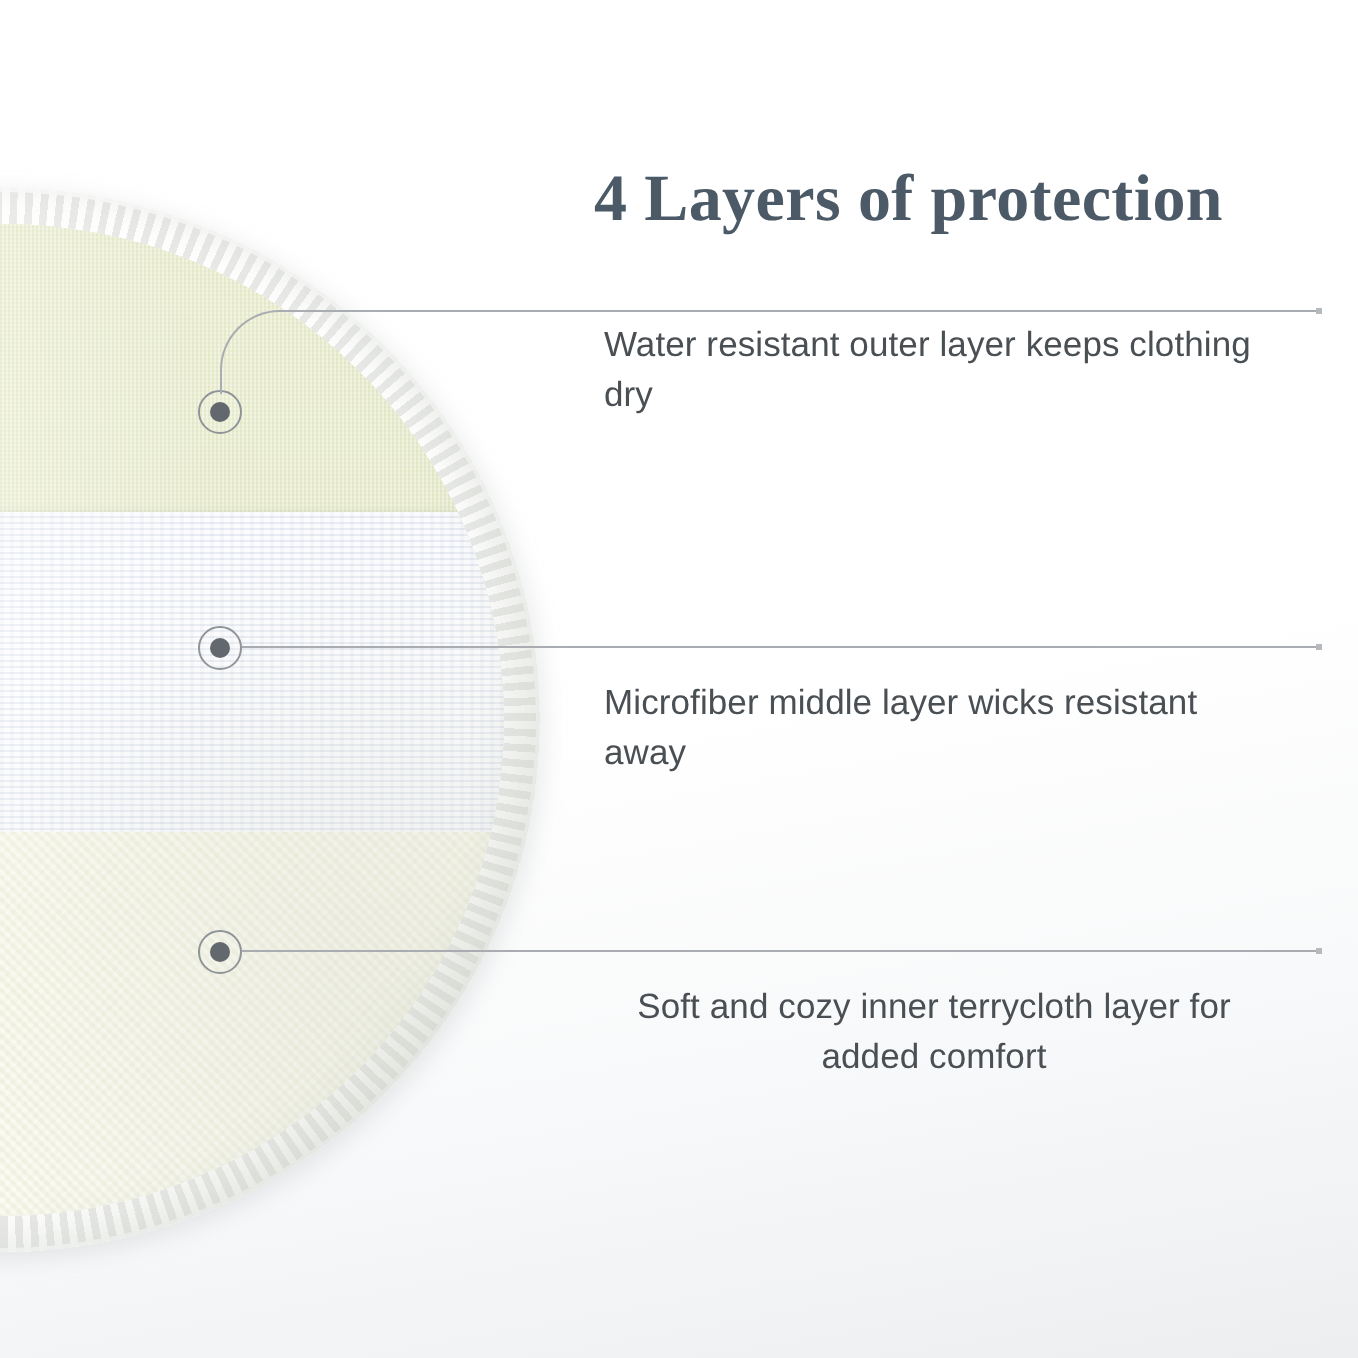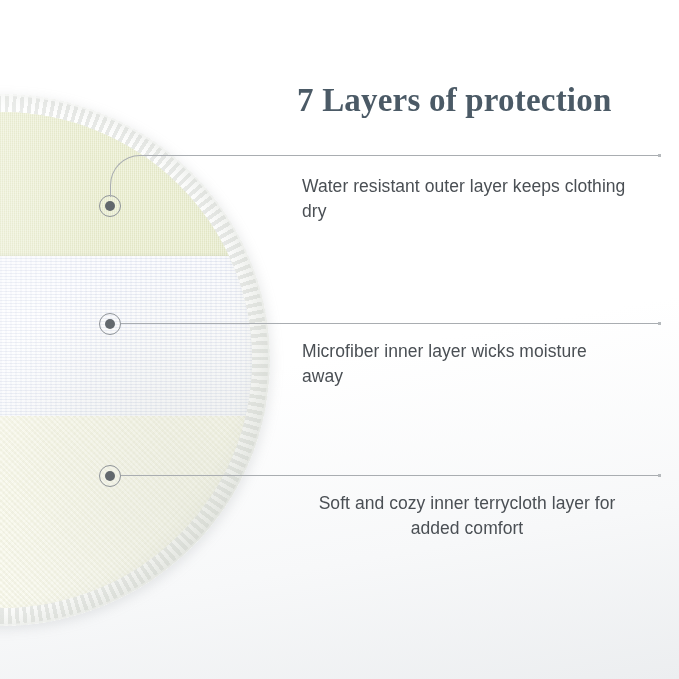--- a/index.html
+++ b/index.html
@@ -180,28 +180,28 @@
     <div class="pad-rim"></div>
     <div class="pad-inner">
       <div class="layer-outer"></div>
       <div class="layer-middle"></div>
       <div class="layer-inner"></div>
     </div>
     <div class="pad-sheen"></div>
     <div class="pad-edge-shade"></div>
   </div>
 
-  <div id="heading">7 Layers of protection</div>
+  <div id="heading">4 Layers of protection</div>
 
   <div class="dot" style="left:99px; top:195px;"></div>
   <div class="elbow" style="left:110px; top:155px; width:36px; height:41px;"></div>
   <div class="callout-line" style="left:145px; top:155px; width:516px;"></div>
-  <div class="callout-text" style="top:174px;">Water resistant outer layer keeps clothing dry</div>
+  <div class="callout-text" style="top:160px;">Water resistant outer layer keeps clothing dry</div>
 
   <div class="dot" style="left:99px; top:313px;"></div>
   <div class="callout-line" style="left:121px; top:323px; width:540px;"></div>
-  <div class="callout-text" style="top:339px;">Microfiber inner layer wicks moisture away</div>
+  <div class="callout-text" style="top:339px;">Microfiber middle layer wicks resistant away</div>
 
   <div class="dot" style="left:99px; top:465px;"></div>
   <div class="callout-line" style="left:121px; top:475px; width:540px;"></div>
   <div class="callout-text" style="top:491px;text-align:center;">Soft and cozy inner terrycloth layer for added comfort</div>
 
 </div>
 
 </body></html>

